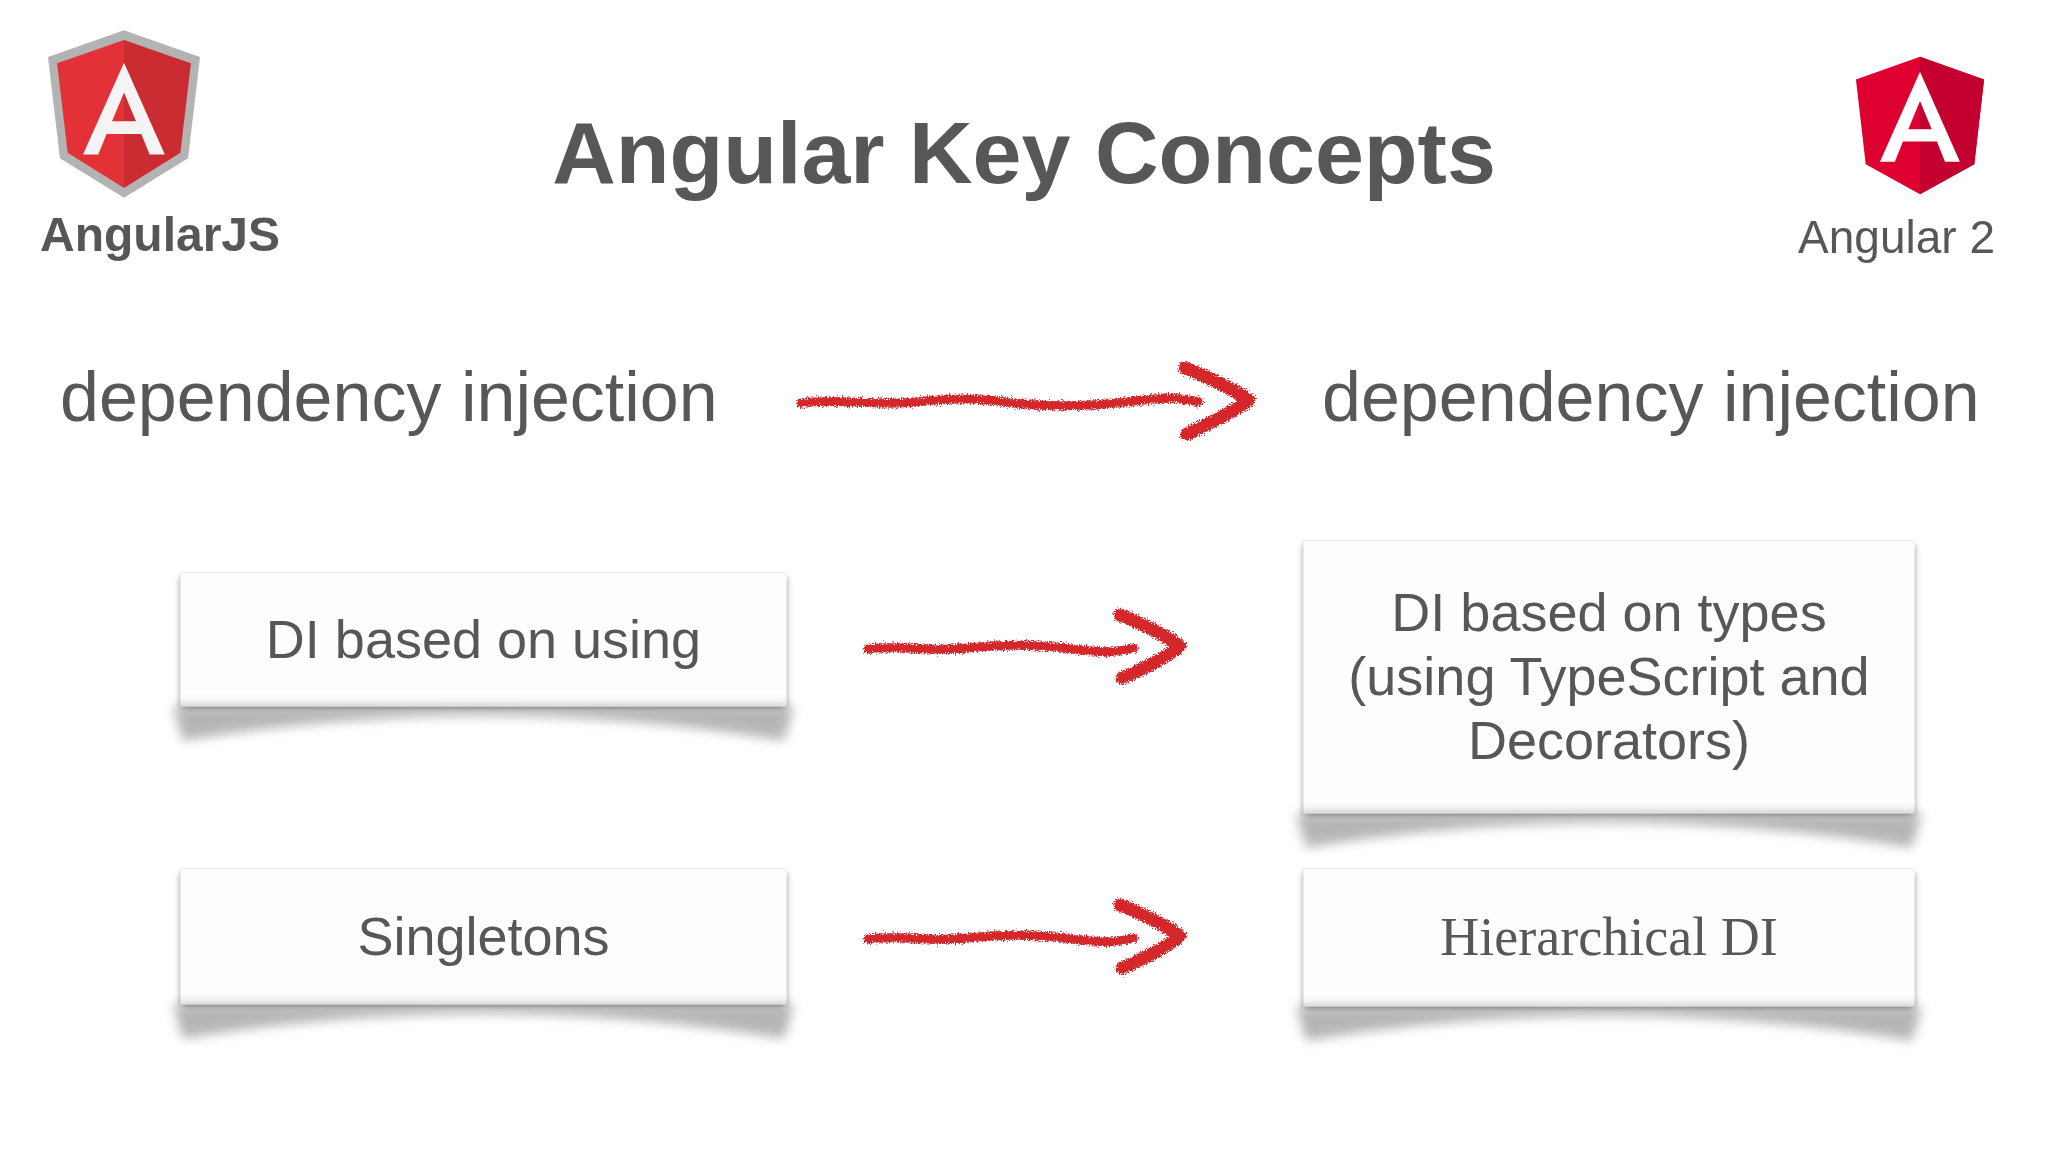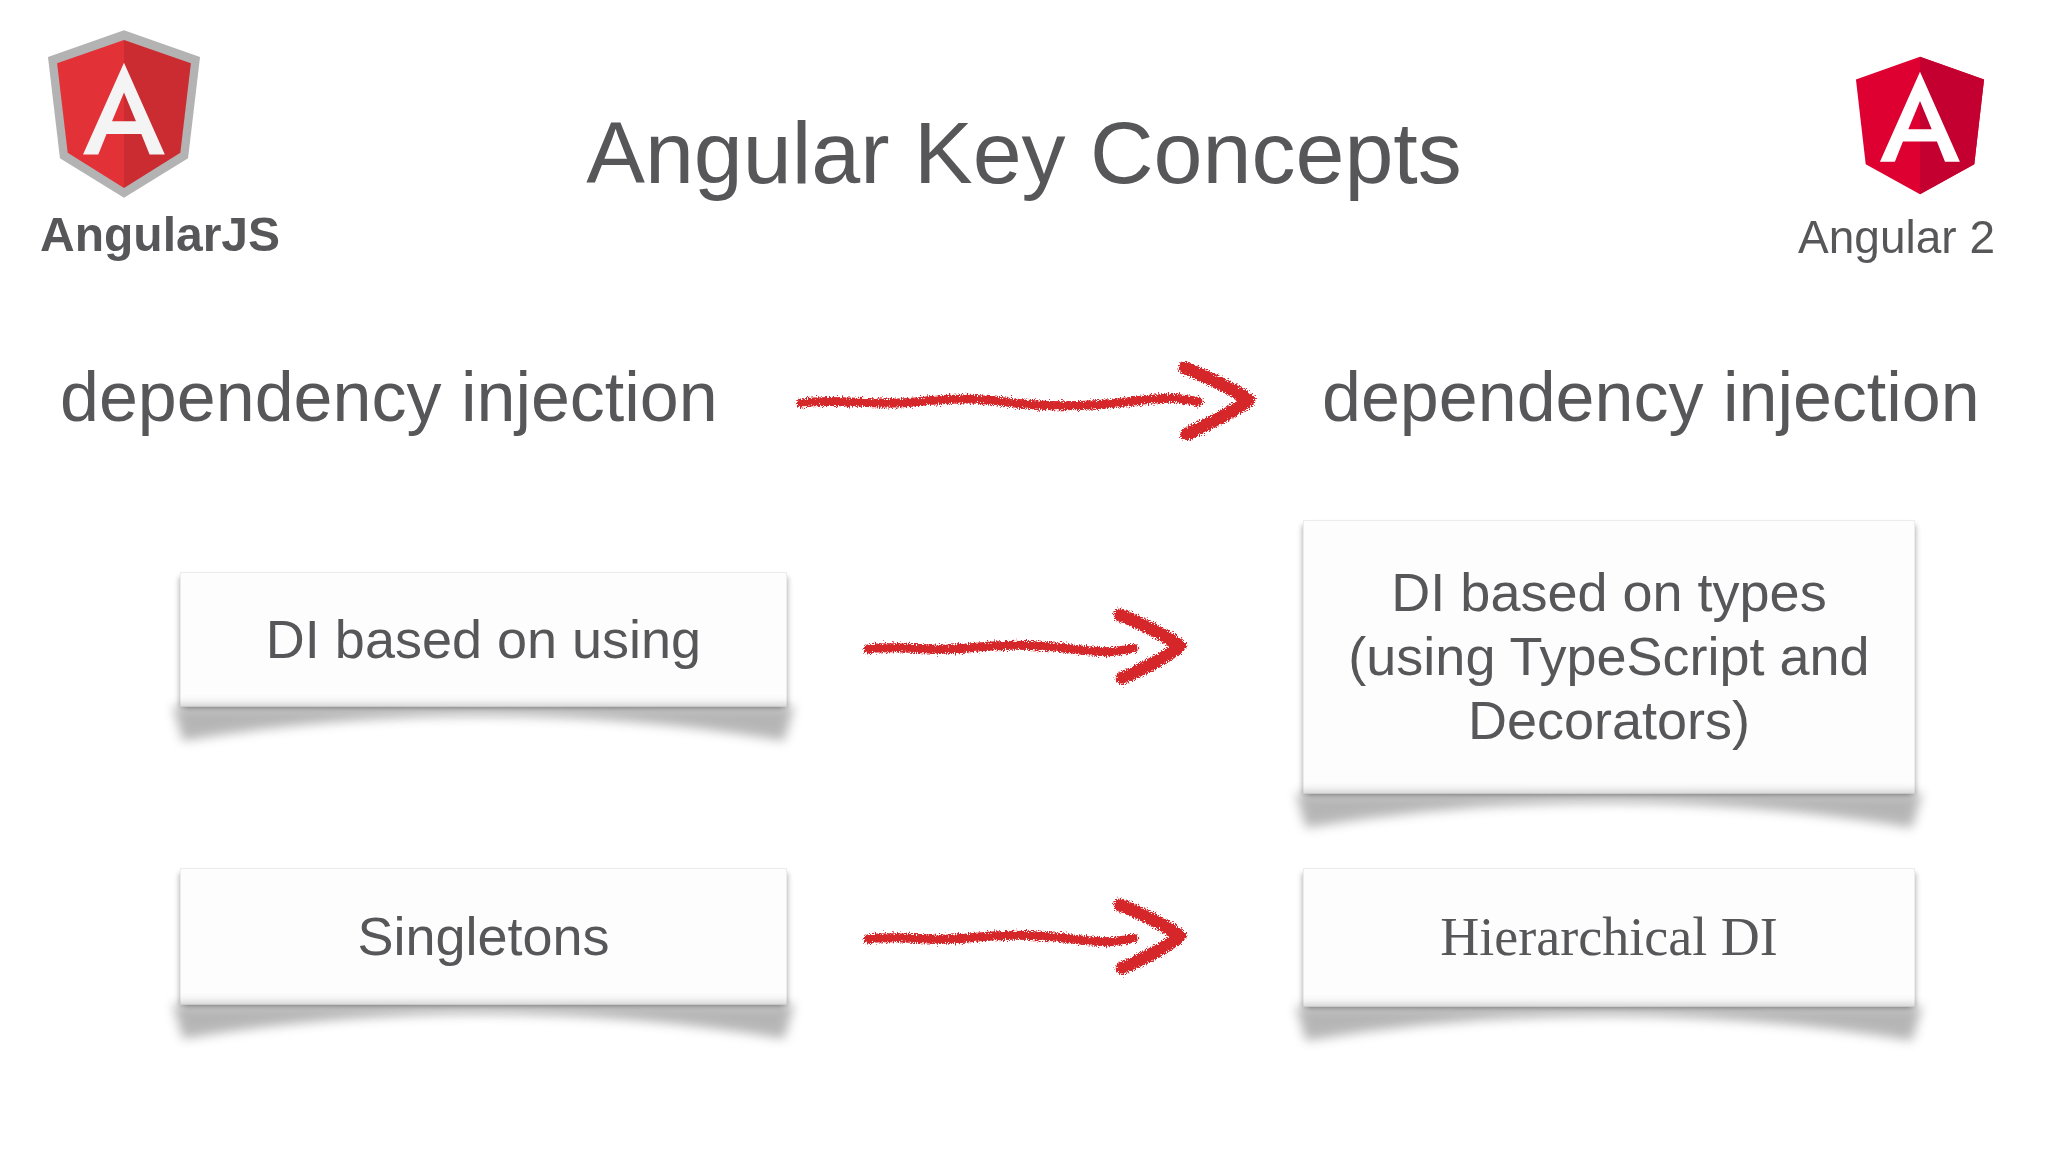--- a/index.html
+++ b/index.html
@@ -16,21 +16,21 @@
   body{
     width:2048px;height:1152px;background:var(--background);
     font-family:"Liberation Sans", sans-serif;position:relative;overflow:hidden;
     color:var(--text-gray);
   }
   .slide{position:absolute;inset:0;}
 
   
   .title{
     position:absolute;top:46px;left:0;width:100%;text-align:center;
-    font-size:88px;line-height:1.1;font-weight:400;color:var(--text-gray);
+    font-size:88px;line-height:1.1;font-weight:700;color:var(--text-gray);
   }
   .logo-left{position:absolute;left:36px;top:8px;width:176px;height:212px;}
   .logo-right{position:absolute;left:1834px;top:26px;width:172px;height:192px;}
   .logo-left svg,.logo-right svg{width:100%;height:100%;display:block;}
   .label-left{
     position:absolute;left:40px;top:206px;font-size:48px;line-height:1.2;
     color:var(--text-gray);
     font-weight:bold;
   }
   .label-right{
@@ -54,21 +54,21 @@
   
   .box{
     position:absolute;background:var(--box-background);
     border:1px solid #ececec;
     display:flex;align-items:center;justify-content:center;text-align:center;
     color:var(--text-gray);
     box-shadow:-3px 3px 5px -2px rgba(0,0,0,0.28), 3px 3px 5px -2px rgba(0,0,0,0.28);
   }
   .box .box-text{font-size:54px;line-height:1.18;padding:0 18px;}
   .box-1{left:180px;top:572px;width:605px;height:133px;}
-  .box-2{left:1303px;top:520px;width:610px;height:272px;}
+  .box-2{left:1303px;top:540px;width:610px;height:272px;}
   .box-3{left:180px;top:868px;width:605px;height:135px;text-align:right;}
   .box-4{left:1303px;top:868px;width:610px;height:137px;font-family:Liberation Serif, serif;}
   svg.curl{
     position:absolute;top:100%;left:-14px;width:calc(100% + 28px);height:58px;
     overflow:visible;pointer-events:none;
   }
   .curl path{fill:#4a4a4a;opacity:0.40;}
 </style>
 </head>
 <body>

